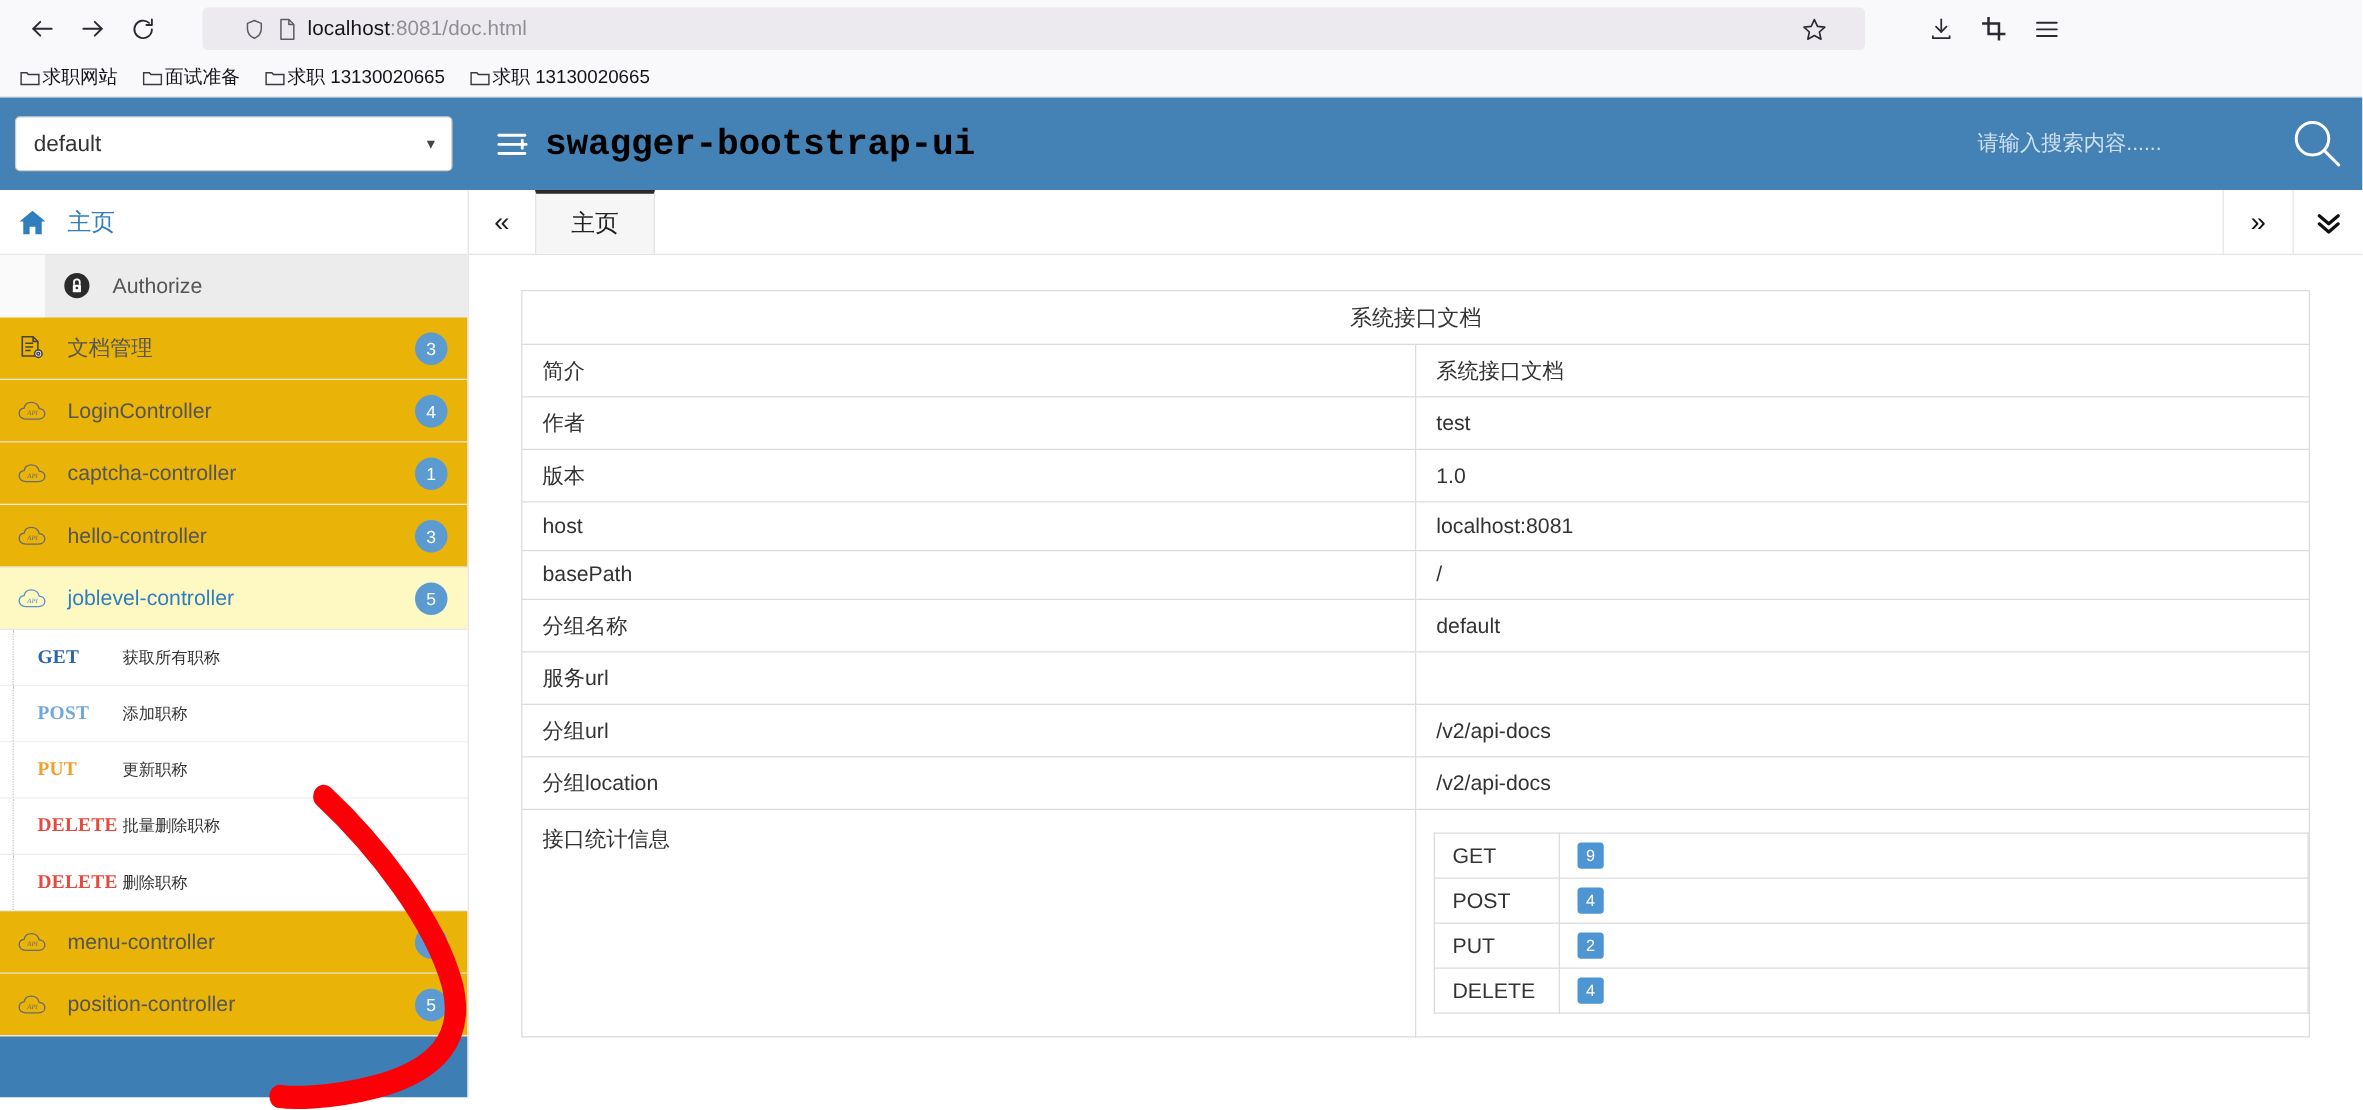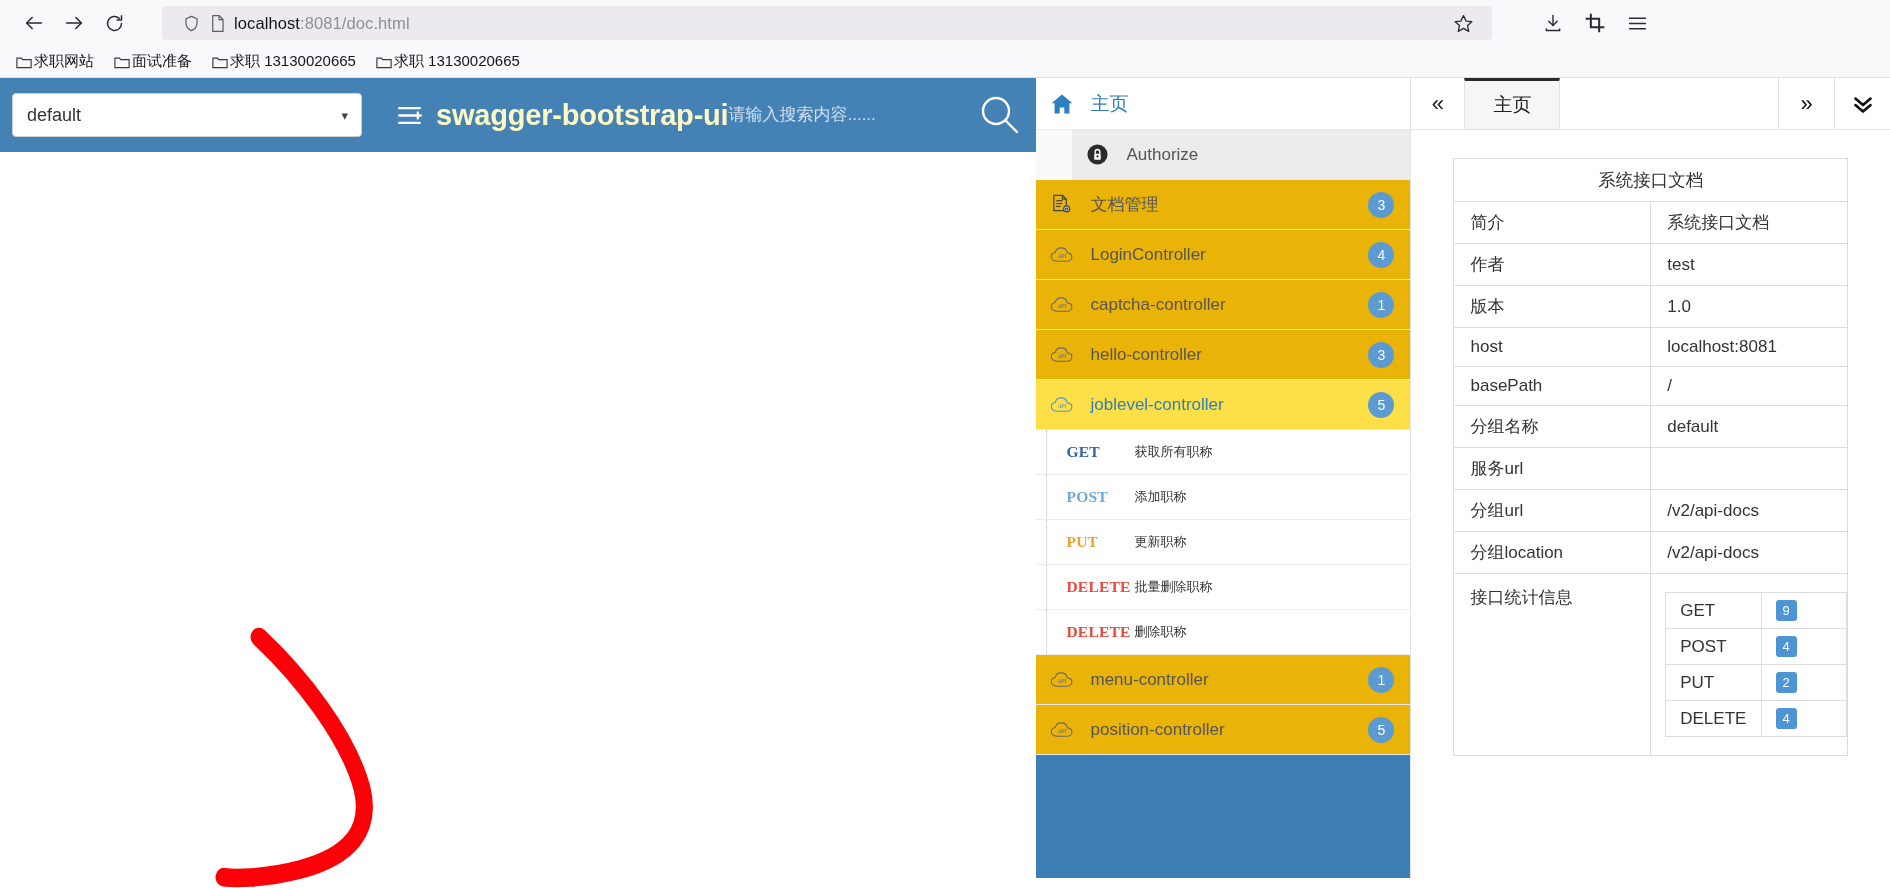--- a/index.html
+++ b/index.html
@@ -33,21 +33,21 @@
   }
   .nav-btn svg { display: block; }
   .urlbar {
     flex: 1;
     margin: 0 20px 0 28px;
     height: 34px;
     background: #eceaee;
     border-radius: 4px;
     display: flex;
     align-items: center;
-    padding: 0 16px;
+    padding: 0 28px;
     max-width: 1330px;
   }
   .urlbar .shield { margin: 0 6px 0 4px; display: flex; align-items: center; }
   .urlbar .pageicon { margin: 0 8px 0 2px; display: flex; align-items: center; }
   .urltext {
     flex: 1;
     font-size: 16.5px;
     color: #8f8f96;
     letter-spacing: 0.1px;
     white-space: nowrap;
@@ -73,21 +73,21 @@
     padding: 3px 8px;
     border-radius: 4px;
     font-size: 15px;
     color: #15141a;
     cursor: pointer;
     white-space: nowrap;
   }
   .folder-ico { flex: none; display: flex; align-items: center; }
 
   
-  .app { height: 800px; display: flex; flex-direction: row; }
+  .app { height: 800px; display: flex; flex-direction: column; }
 
   .topbar {
     height: 74px;
     background: #4482b6;
     display: flex;
     align-items: center;
     flex: none;
     padding-left: 12px;
   }
   .group-select-wrap { width: 350px; flex: none; position: relative; }
@@ -111,25 +111,26 @@
     transform: translateY(-50%);
     pointer-events: none;
     color: #444;
     font-size: 13px;
   }
   .brand {
     display: flex;
     align-items: center;
     gap: 13px;
     margin-left: 34px;
-    color: #fef9c3;
+    color: #000000;
     font-size: 29px;
     font-weight: bold;
     letter-spacing: -0.2px;
     white-space: nowrap;
+    font-family: Liberation Mono, monospace;
   }
   .brand-ico { flex: none; display: flex; align-items: center; }
   .topbar-right {
     margin-left: auto;
     display: flex;
     align-items: center;
     gap: 18px;
     padding-right: 14px;
   }
   .search-input {
@@ -168,21 +169,21 @@
     font-size: 17px;
     color: #555;
     position: relative;
   }
   .side-item.home {
     background: #fff;
     color: #2f7fbf;
     height: 52px;
     font-size: 19px;
   }
-  .side-item.active { background: #fde047; }
+  .side-item.active { background: #fef9c3; }
   .side-item.authorize { background: #ececec; margin-left: 36px; }
   .side-ico {
     width: 30px; flex: none;
     display: flex; align-items: center; justify-content: flex-start;
   }
   .side-label { margin-left: 10px; white-space: nowrap; }
   .side-item.active .side-label { color: #2f7fbf; }
   .badge {
     margin-left: auto;
     background: #5b9bd1;

